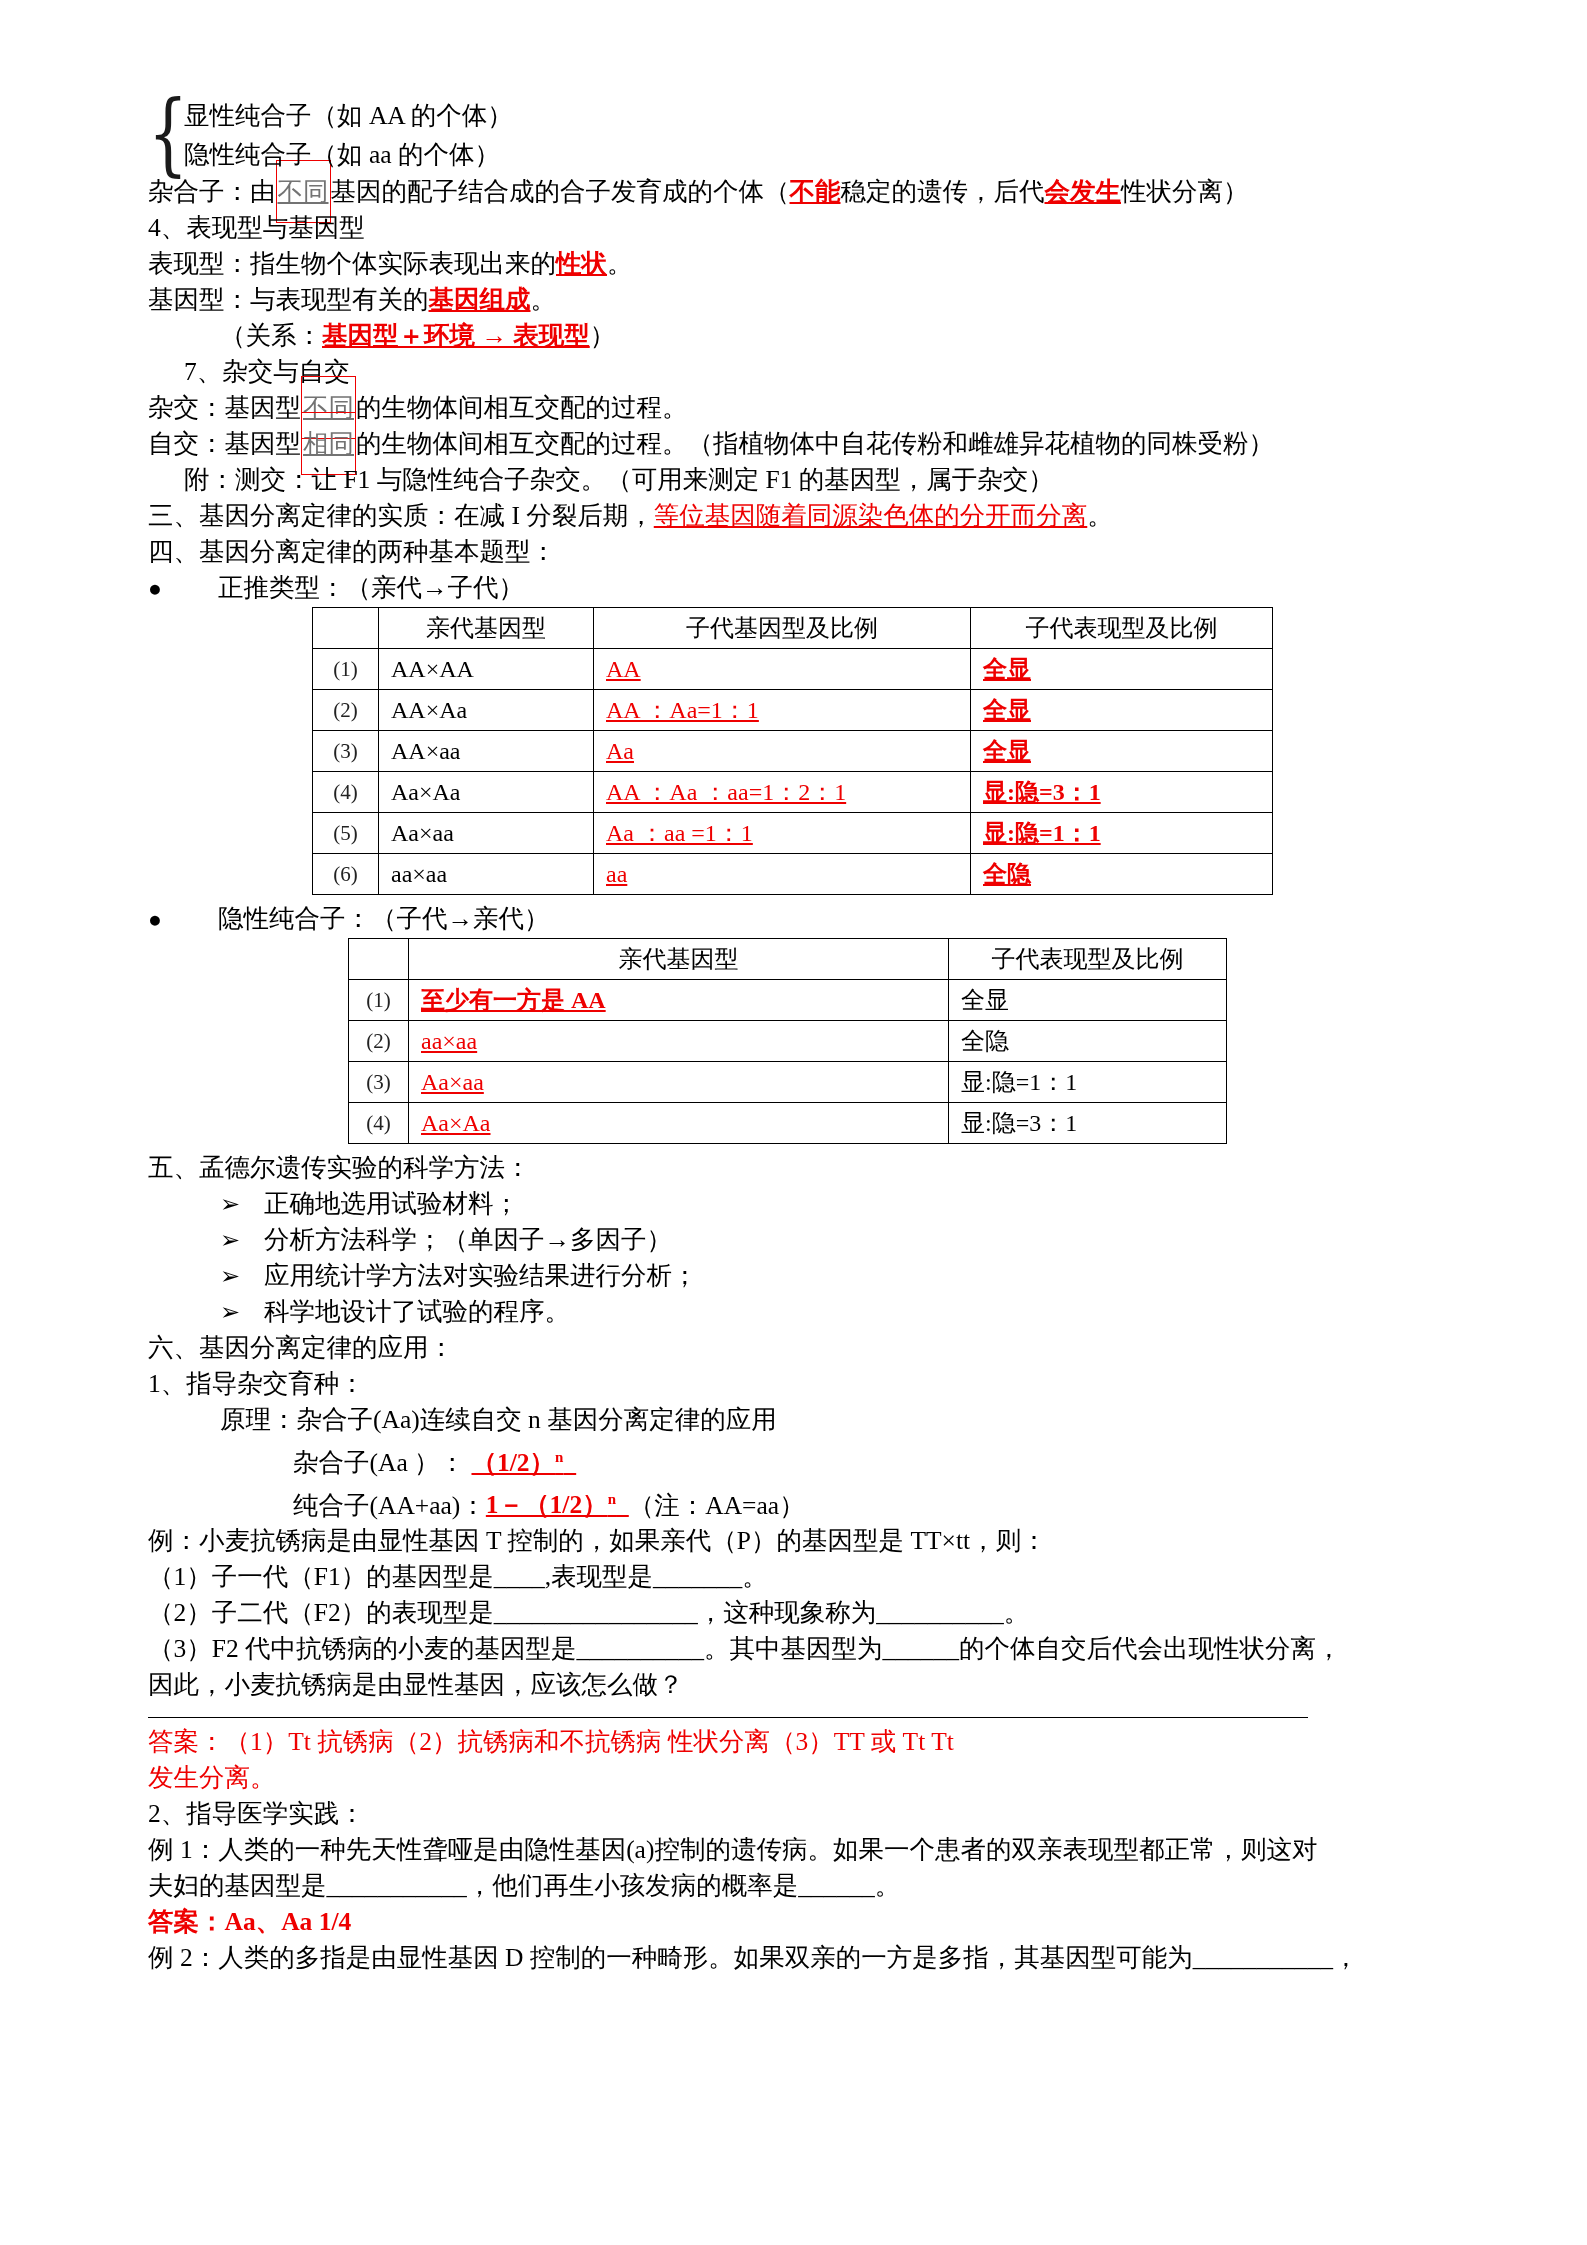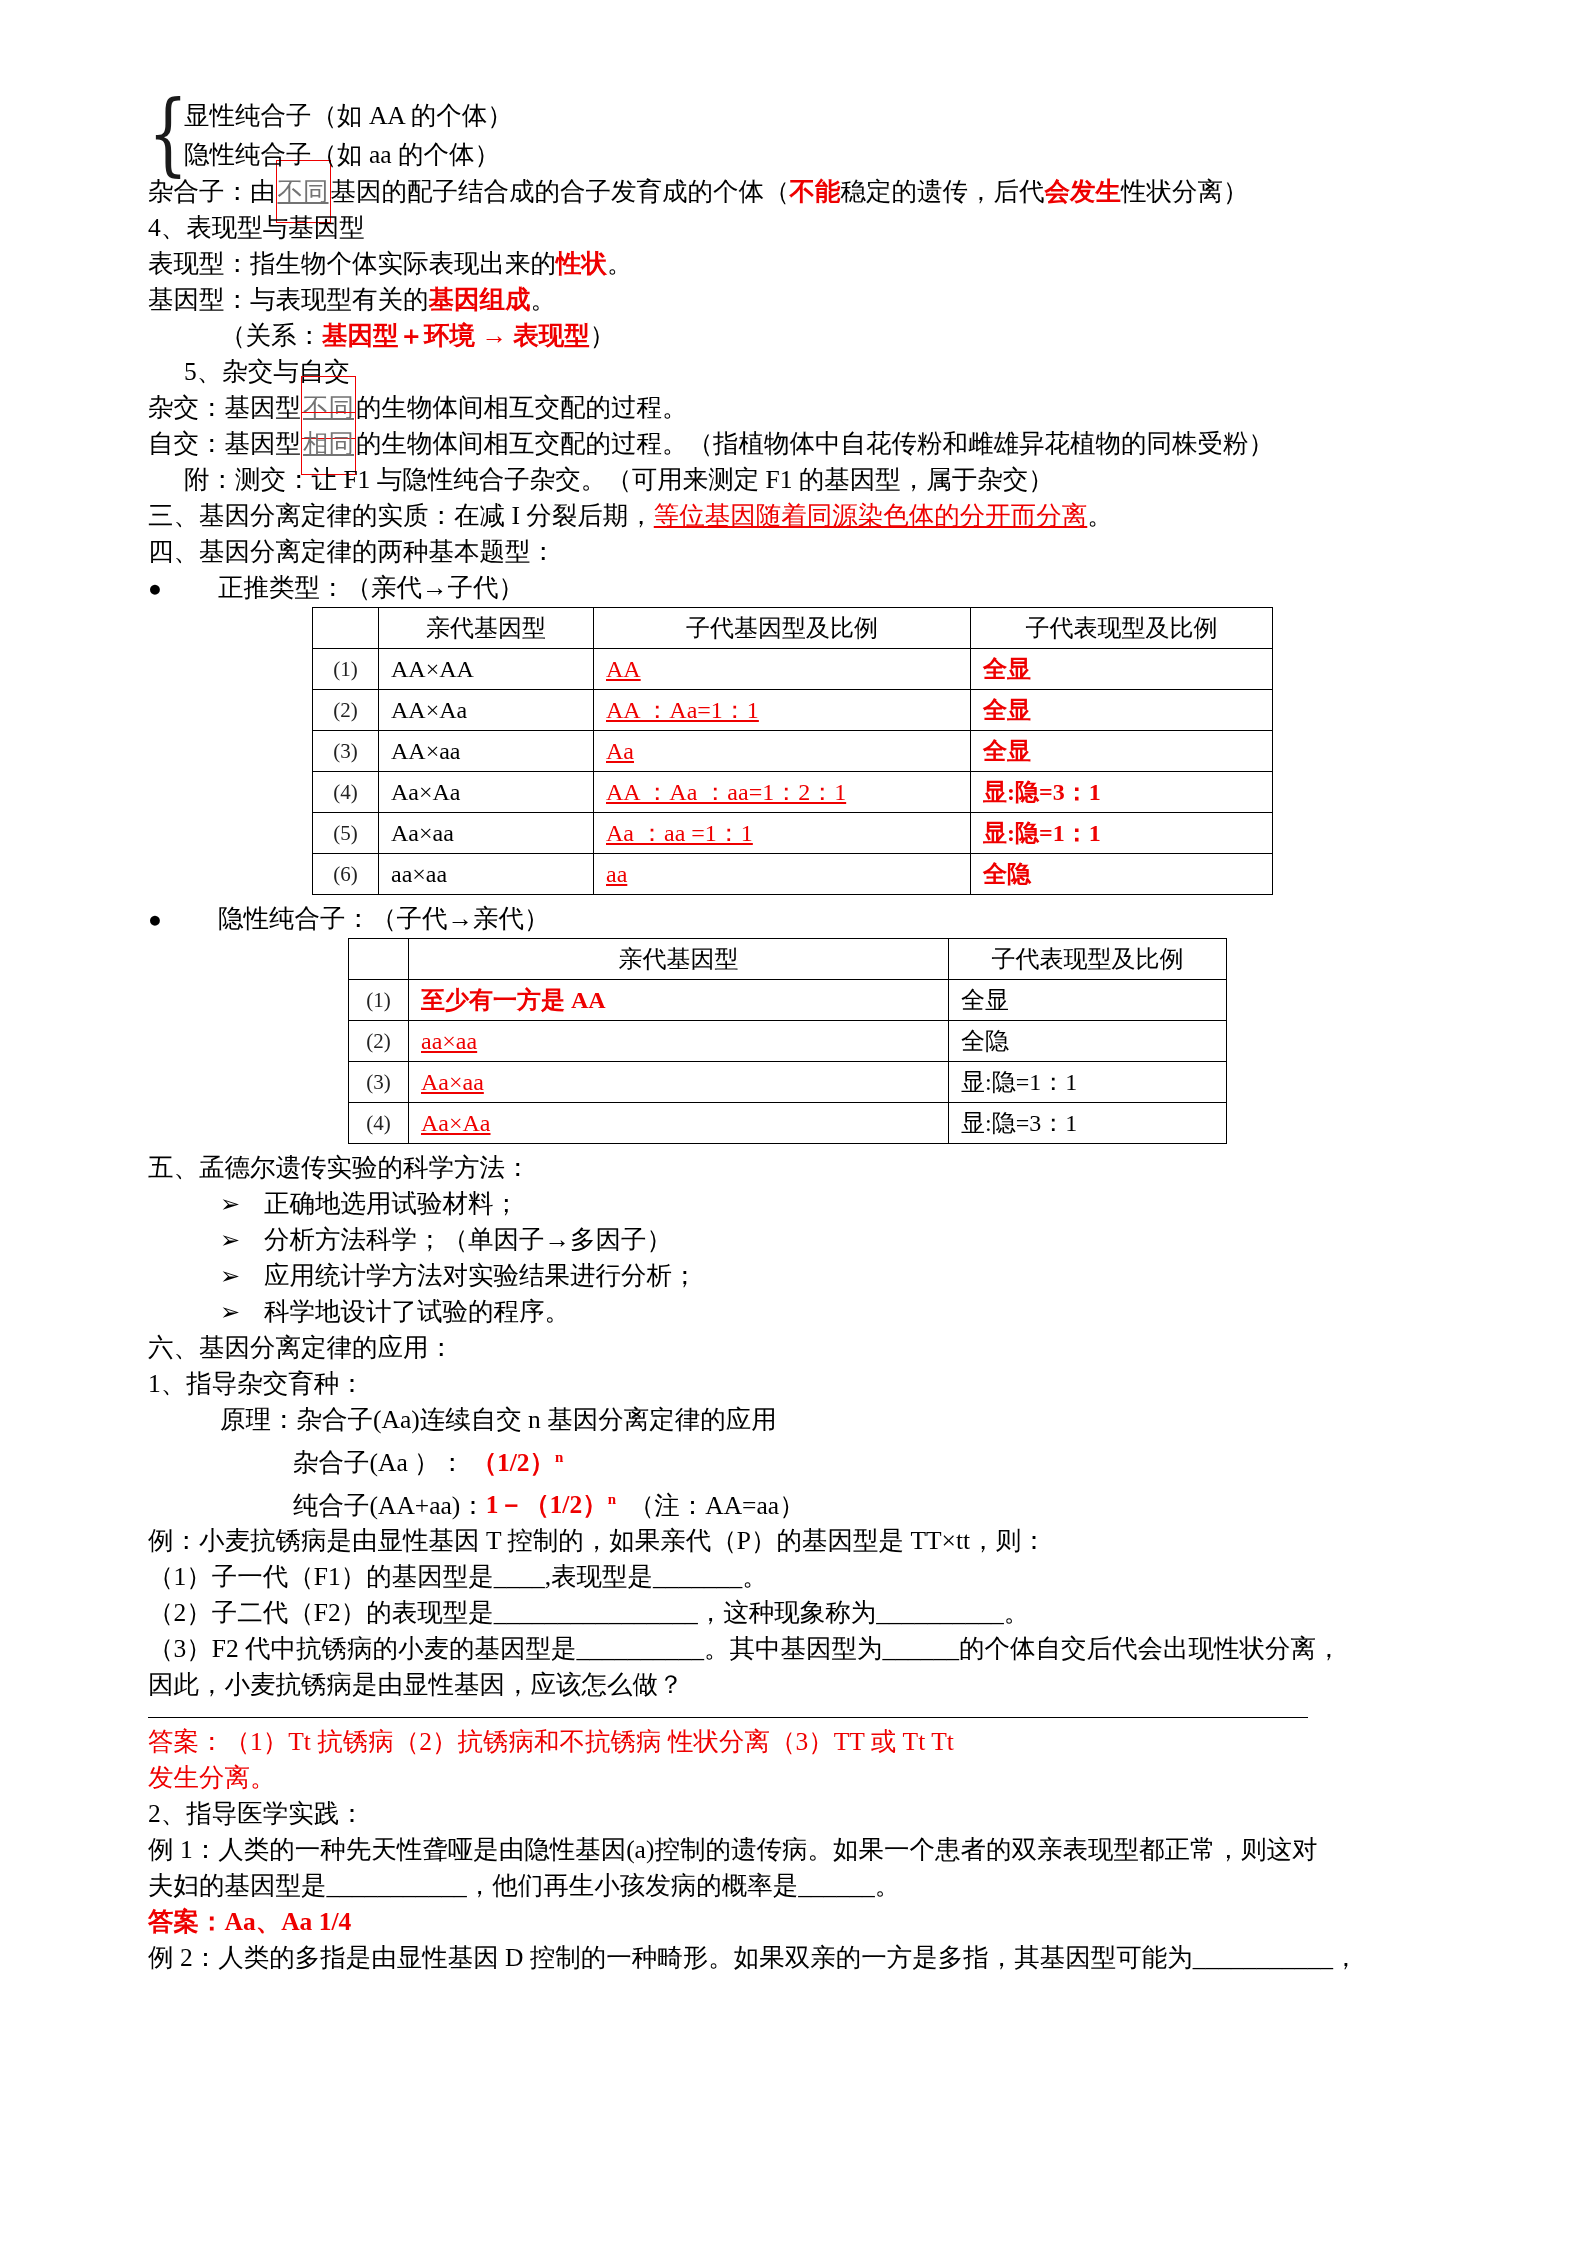--- a/index.html
+++ b/index.html
@@ -32,21 +32,21 @@
   .ln {
     font-size: 25.5px;
     line-height: 36px;
     white-space: nowrap;
     letter-spacing: 0px;
   }
   .bold { font-weight: normal; }
   .red { color: #ee0000; }
   .redb { color: #ee0000; font-weight: bold; }
   .redu { color: #ee0000; text-decoration: underline; text-underline-offset: 2px; }
-  .redbu { color: #ee0000; font-weight: bold; text-underline-offset: 2px; }
+  .redbu { color: #ee0000; font-weight: bold; text-decoration: underline; text-underline-offset: 2px; }
   .hl-red-box {
     color: #737373;
     font-weight: normal;
     border: 1.5px solid #ee0000;
     padding: 16px 1px;
     text-decoration: underline;
   }
   .indent1 { padding-left: 36px; }
   .indent2 { padding-left: 72px; }
   .indent4 { padding-left: 145px; }
@@ -150,21 +150,21 @@
     <div class="ln">
       <span class="bold">表现型：</span><span>指生物个体实际表现出来的</span><span class="redbu">性状</span><span>。</span>
     </div>
     <div class="ln">
       <span class="bold">基因型：</span><span>与表现型有关的</span><span class="redbu">基因组成</span><span>。</span>
     </div>
     <div class="ln indent2">
       <span>（关系：</span><span class="redbu">基因型＋环境 →  表现型</span><span>）</span>
     </div>
 
-    <div class="ln bold indent1">5、杂交与自交</div>
+    <div class="ln bold indent1">7、杂交与自交</div>
     <div class="ln">
       <span class="bold">杂交：</span><span>基因型</span><span class="hl-red-box">不同</span><span>的生物体间相互交配的过程。</span>
     </div>
     <div class="ln">
       <span class="bold">自交：</span><span>基因型</span><span class="hl-red-box">相同</span><span>的生物体间相互交配的过程。（指植物体中自花传粉和雌雄异花植物的同株受粉）</span>
     </div>
     <div class="ln indent1">
       <span class="bold">附：测交：</span><span>让 F1 与隐性纯合子杂交。（可用来测定 F1 的基因型，属于杂交）</span>
     </div>
 

